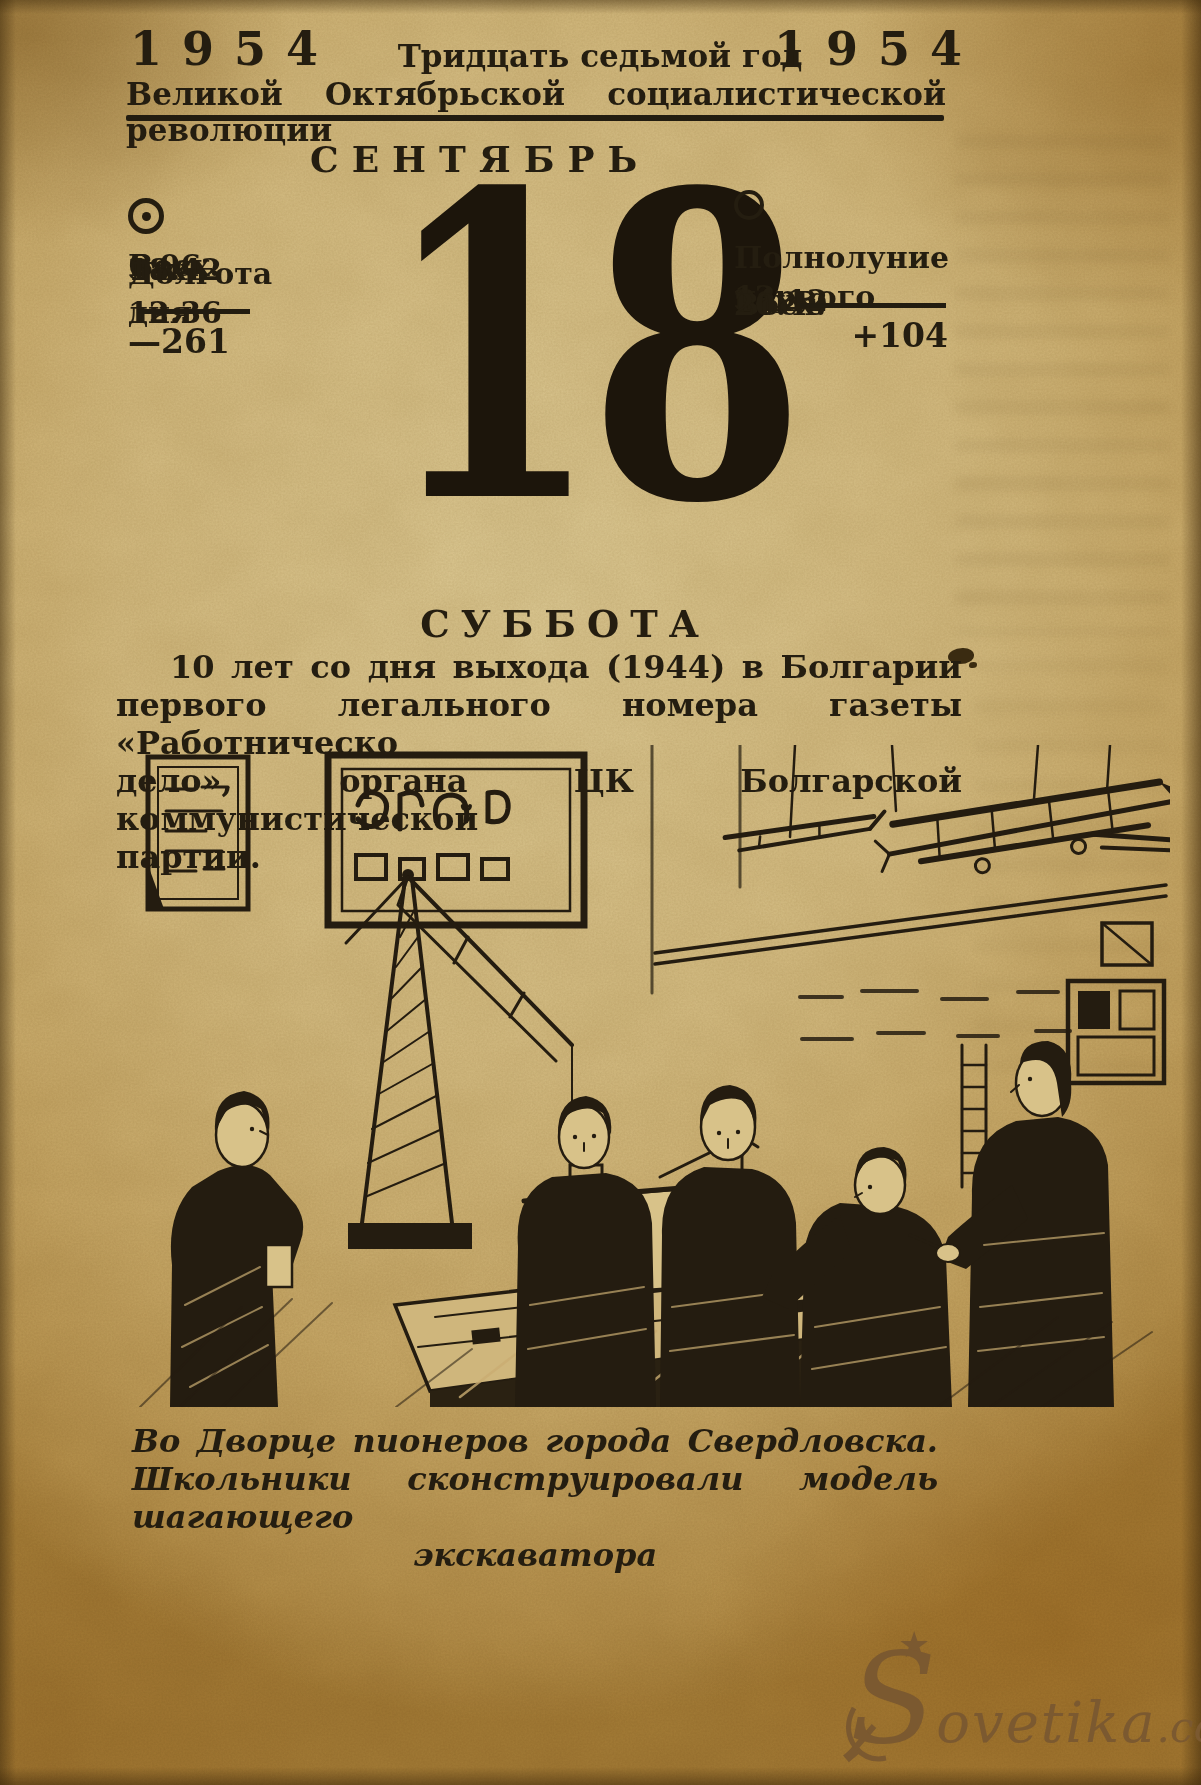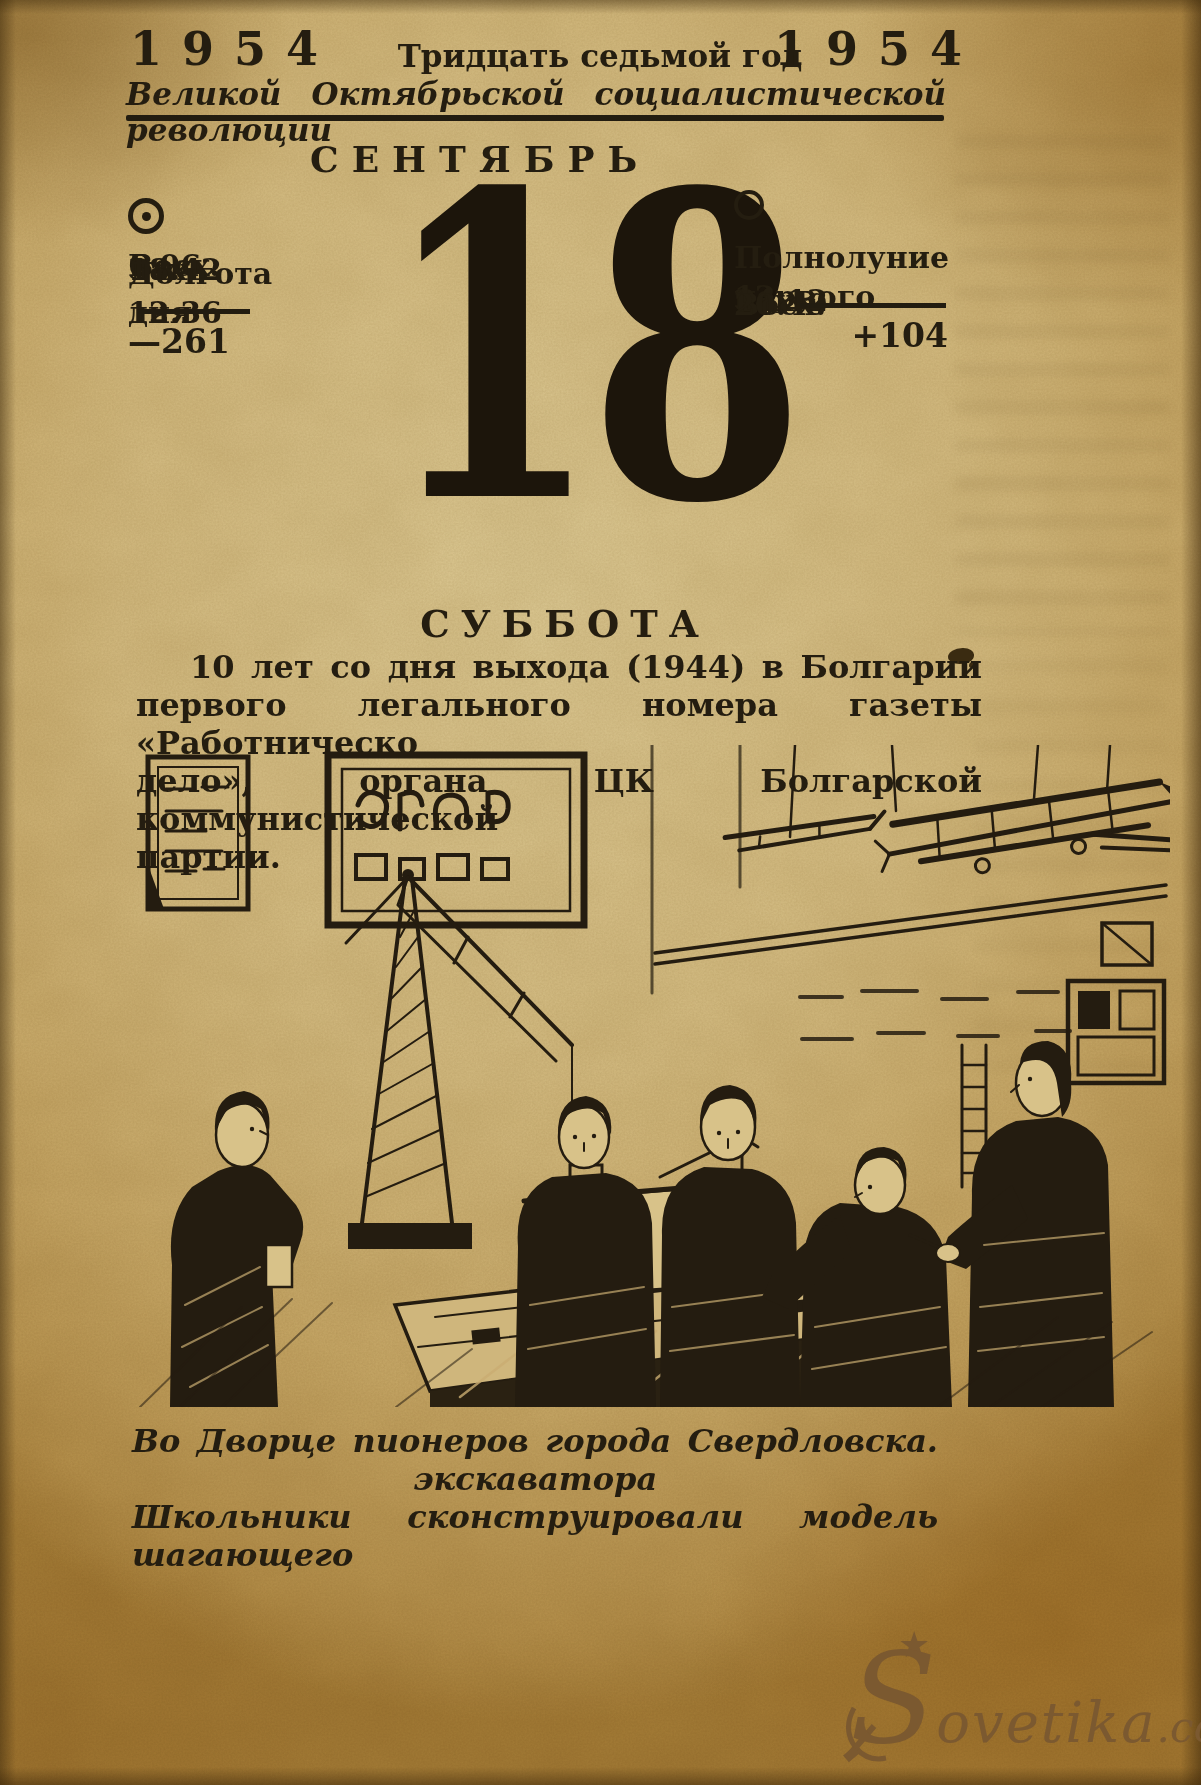--- a/index.html
+++ b/index.html
@@ -25,21 +25,21 @@
   .ghost-lines{left:955px;top:135px;width:215px;height:500px;opacity:.5;
     background:repeating-linear-gradient(180deg,rgba(96,68,26,.14) 0 13px,rgba(96,68,26,0) 13px 38px);}
   .ghost-lines2{left:975px;top:660px;width:190px;height:420px;opacity:.4;
     background:repeating-linear-gradient(180deg,rgba(96,68,26,.12) 0 12px,rgba(96,68,26,0) 12px 40px);}
   .blot{background:#3a2b11;border-radius:58% 42% 55% 45%;}
 
   .year{top:22px;font-size:46px;font-weight:bold;letter-spacing:20px;white-space:nowrap;}
   .year-l{left:130px;}
   .year-r{left:774px;}
   .anniv1{left:60px;top:38px;width:1080px;text-align:center;font-size:31px;font-weight:bold;}
-  .anniv2{left:126px;top:76px;width:820px;font-size:31px;font-weight:bold;text-align:justify;text-align-last:justify;white-space:nowrap0;font-style:italic;}
+  .anniv2{left:126px;top:76px;width:820px;font-size:31px;font-weight:bold;text-align:justify;text-align-last:justify;white-space:nowrap0;}
   .top-rule{left:126px;top:115px;width:818px;height:6px;background:#221c10;border-radius:2px;}
 
   .month{left:310px;top:138px;width:440px;text-align:left;font-size:36px;font-weight:bold;letter-spacing:13px;}
   .bigday{left:330px;top:168px;width:410px;text-align:center;font-size:420px;line-height:0.86;font-weight:bold;
     transform:scaleX(0.74);transform-origin:50% 0;color:#1c150b;letter-spacing:-14px;}
   .weekday{left:345px;top:602px;width:440px;text-align:center;font-size:37px;font-weight:bold;letter-spacing:11px;}
 
   .panel{font-size:30px;font-weight:bold;}
   .sun-panel{left:128px;top:198px;width:192px;}
   .moon-panel{left:734px;top:190px;width:214px;}
@@ -48,21 +48,21 @@
   .circle-icon{position:relative;display:inline-block;}
   .sun-circle{width:36px;height:36px;border:5px solid #241d10;border-radius:50%;}
   .sun-circle .dot{left:9px;top:9px;width:9px;height:9px;background:#241d10;border-radius:50%;}
   .moon-circle{width:30px;height:30px;border:4px solid #241d10;border-radius:50%;}
   .panel .icon-row{position:relative;height:46px;}
   .sun-rule{position:relative;display:block;margin:14px 0 0 10px;width:112px;height:5px;background:#221c10;}
   .moon-rule{position:relative;display:block;margin:16px 0 0 66px;width:146px;height:5px;background:#221c10;}
   .counter{position:relative;margin-top:8px;font-size:33px;}
   .counter-r{text-align:right;}
 
-  .article{left:116px;top:648px;width:846px;font-size:32px;font-weight:bold;line-height:38px;margin-left:20px;}
+  .article{left:116px;top:648px;width:846px;font-size:32px;font-weight:bold;line-height:38px;}
   .article .ln{position:relative;text-align:justify;text-align-last:justify;}
   .article .ln1{padding-left:54px;}
   .article .ln4{text-align:left;text-align-last:left;}
 
   .caption{left:132px;top:1422px;width:806px;font-size:32px;font-weight:bold;line-height:38px;}
   .caption .ln{position:relative;text-align:justify;text-align-last:justify;font-style:italic;}
   .caption .ln3{text-align:center;text-align-last:center;}
 
   .illus{left:100px;top:745px;width:1070px;height:662px;}
 
@@ -305,22 +305,22 @@
       <path stroke="#c9ad72" stroke-width="2" opacity="0.7" d="M880 562 L1002 548 M878 606 L1004 592 M884 500 L1004 488"></path>
     </g>
 
     <g stroke-width="2" opacity="0.55">
       <path d="M40 662 L142 562 M80 662 L192 554 M122 662 L232 558 M296 662 L372 604 M838 662 L958 572 M890 662 L1012 577 M942 662 L1052 587"></path>
     </g>
   </svg>
 
   <div class="caption">
     <div class="ln">Во Дворце пионеров города Свердловска.</div>
+    <div class="ln">Школьники сконструировали модель шагающего</div>
     <div class="ln ln3">экскаватора</div>
-    <div class="ln">Школьники сконструировали модель шагающего</div>
   </div>
 
   <div class="watermark">
     <span class="wm-star">★</span>
     <svg style="left:0;top:78px;width:80px;height:80px;" viewBox="0 0 80 80" fill="none" stroke="#7b5930">
       <path stroke-width="5" d="M14 12 Q2 34 16 52 Q28 66 46 62"></path>
       <path stroke-width="6" d="M10 58 L34 30"></path>
       <rect x="4" y="54" width="14" height="9" fill="#7b5930" stroke="none" transform="rotate(-40 11 58)"></rect>
     </svg>
     <div class="wm-text">

